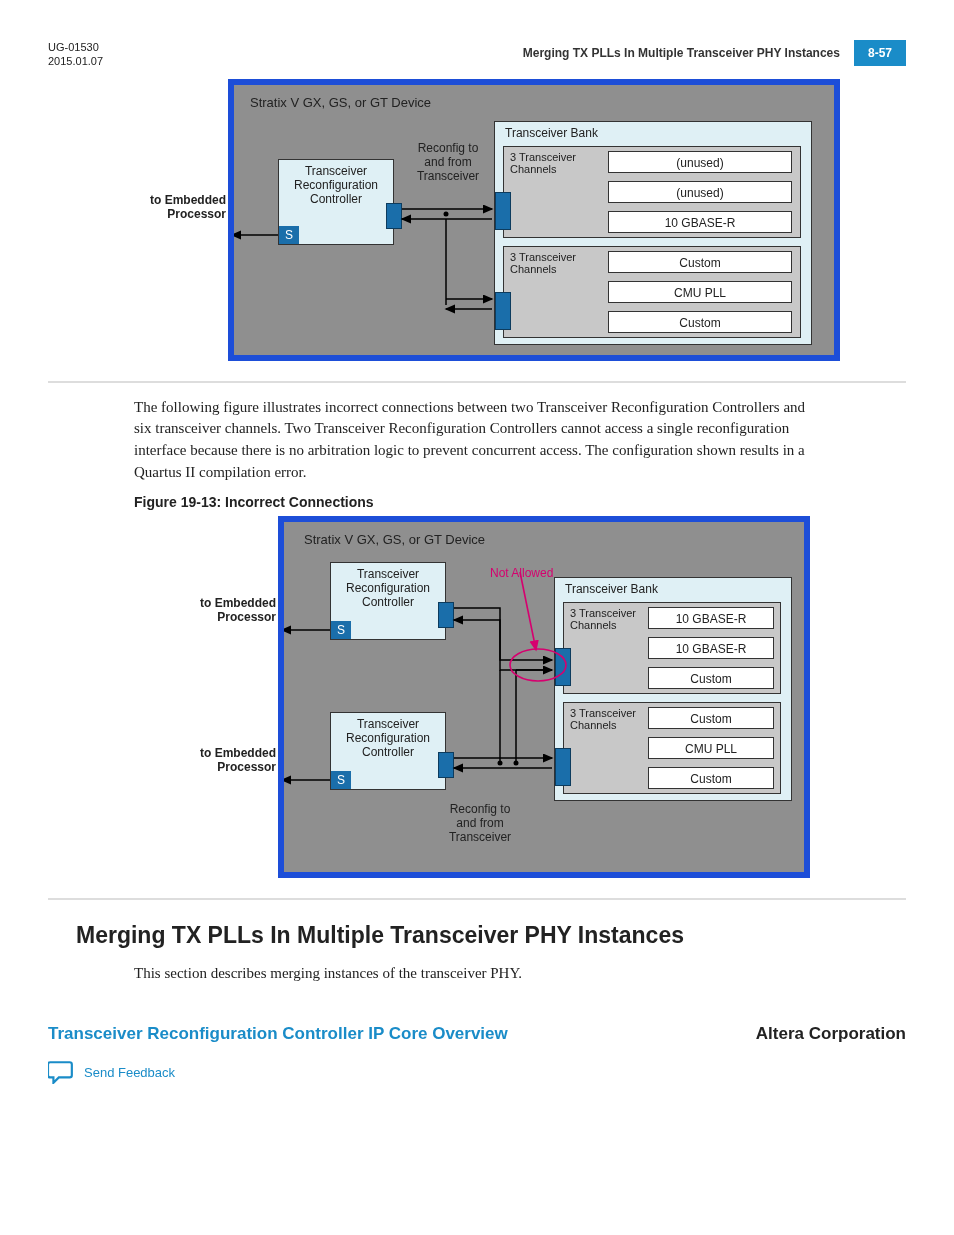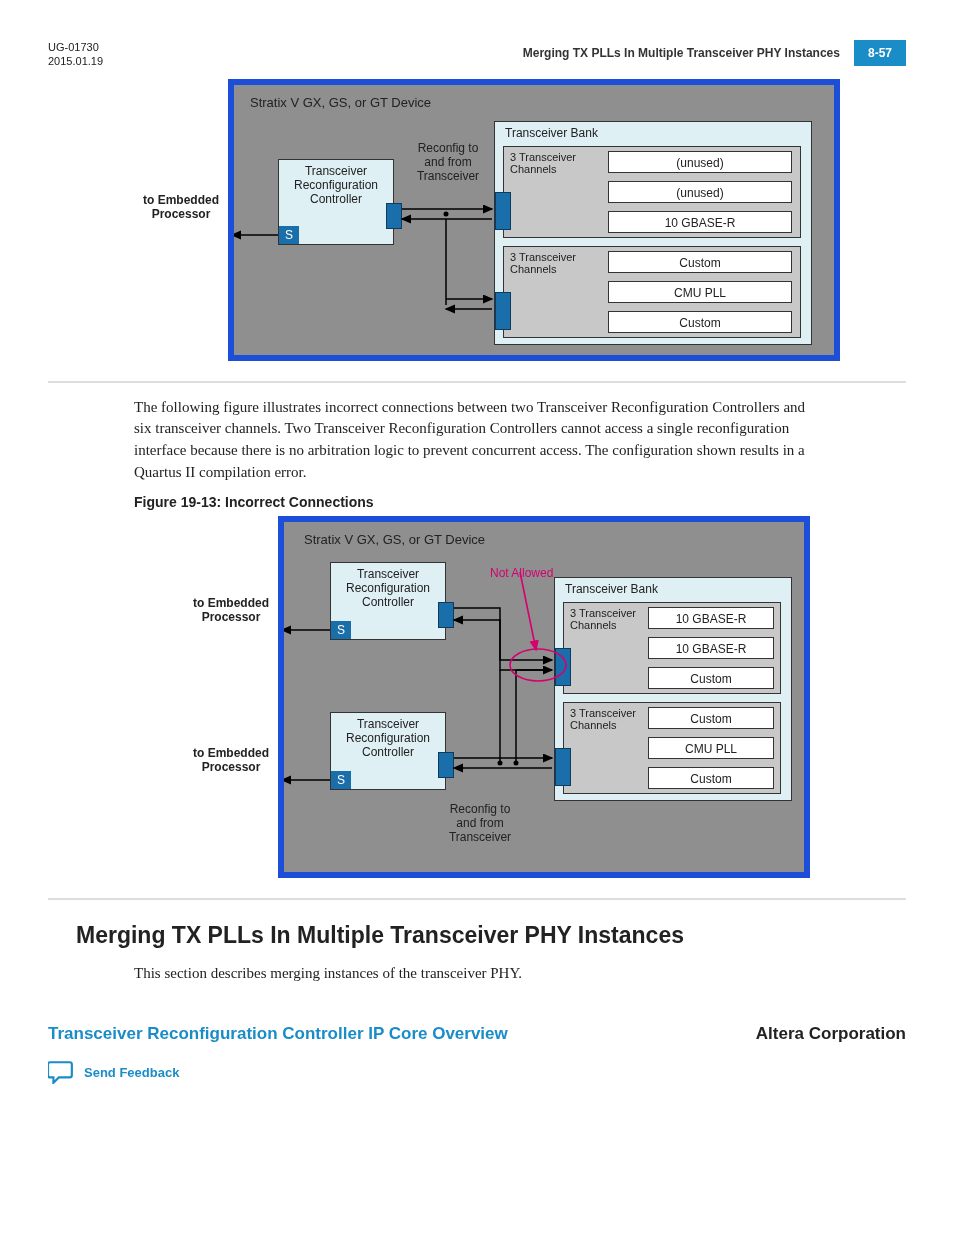--- a/index.html
+++ b/index.html
@@ -80,21 +80,21 @@
     left: 0; bottom: 0;
     height: 18px;
     width: 20px;
     background: #1a6eaa;
     color: #fff;
     font-size: 12px;
     text-align: center;
     line-height: 18px;
   }
   .label { position: absolute; font-size: 12px; text-align: center; line-height: 1.2; }
-  .label.right { text-align: center; }
+  .label.right { text-align: right; }
   .bank {
     position: absolute;
     background: #dff0f5;
     border: 1px solid #333;
     box-sizing: border-box;
     padding-left: 8px;
   }
   .bank-title {
     position: absolute;
     font-size: 12px;
@@ -139,34 +139,34 @@
     margin-top: 40px;
   }
   .footer-left { color: #1a8cc8; font-weight: 700; }
   .footer-right { font-weight: 700; }
   .feedback {
     display: flex;
     align-items: center;
     gap: 10px;
     margin-top: 16px;
     color: #1a8cc8;
-    font-weight: 700;
+    font-weight: 400;
     font-size: 13px;
   }
   .feedback svg { width: 26px; height: 24px; }
 </style>
 </head>
 <body>
 
 <div class="page">
 
   <div class="top-row">
     <div class="top-left">
-      <div>UG-01730</div>
-      <div>2015.01.19</div>
+      <div>UG-01530</div>
+      <div>2015.01.07</div>
     </div>
     <div class="top-right">
       <span class="header-title">Merging TX PLLs In Multiple Transceiver PHY Instances</span>
       <span class="page-num-box">8-57</span>
     </div>
   </div>
 
 
   <div class="diagram-wrap" style="width:600px; height:270px; margin-top:4px; margin-left:180px;">
     <span class="dev-title" style="left:16px; top:10px;">Stratix V GX, GS, or GT Device</span>

